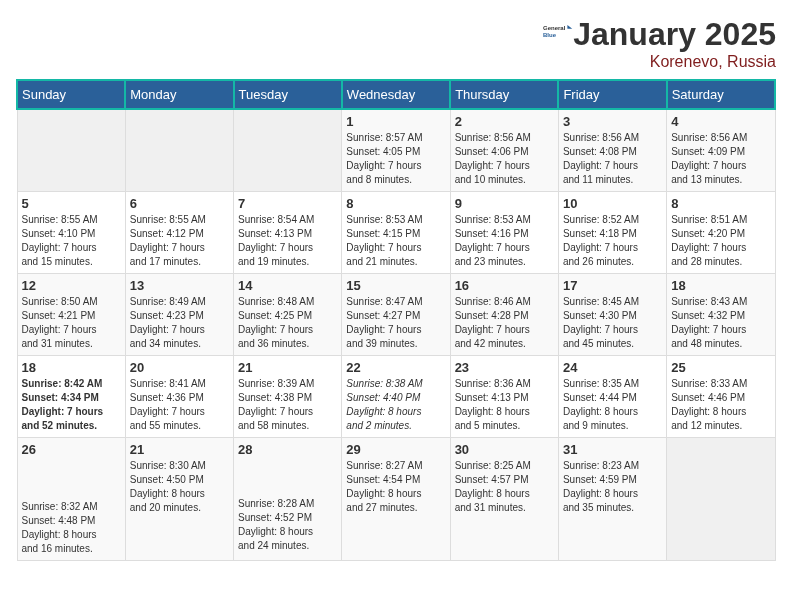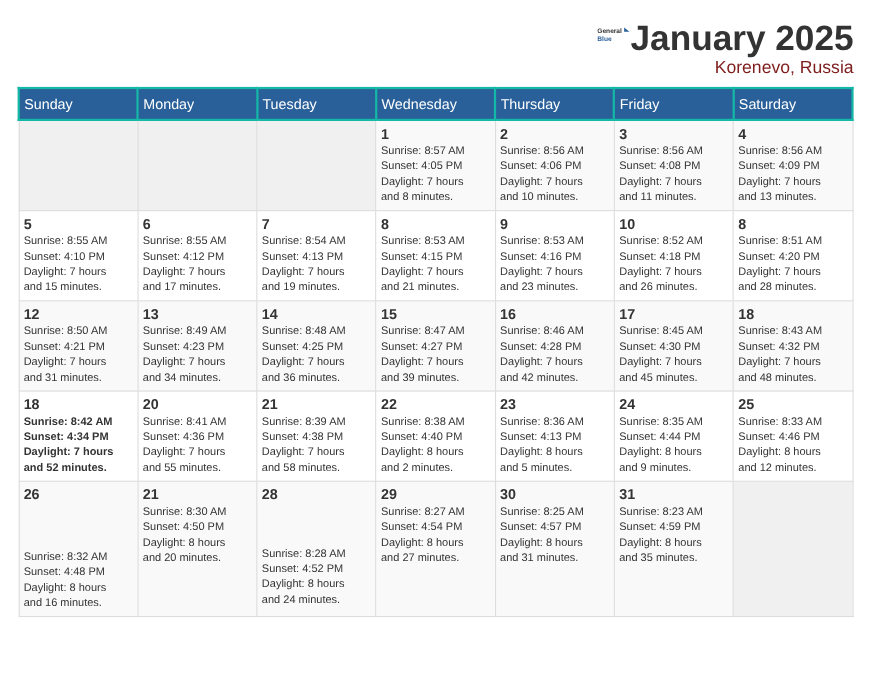--- a/index.html
+++ b/index.html
@@ -264,21 +264,21 @@
         </td>
         <td>
           <div class="day-number">21</div>
           <div class="day-info" style="white-space: pre-line;">Sunrise: 8:39 AM
 Sunset: 4:38 PM
 Daylight: 7 hours
 and 58 minutes.</div>
         </td>
         <td>
           <div class="day-number">22</div>
-          <div class="day-info" style="white-space: pre-line;">Sunrise: 8:38 AM
+          <div class="day-info" style="white-space: pre-line; font-style: italic;">Sunrise: 8:38 AM
 Sunset: 4:40 PM
 Daylight: 8 hours
 and 2 minutes.</div>
         </td>
         <td>
           <div class="day-number">23</div>
           <div class="day-info" style="white-space: pre-line;">Sunrise: 8:36 AM
 Sunset: 4:13 PM
 Daylight: 8 hours
 and 5 minutes.</div>

